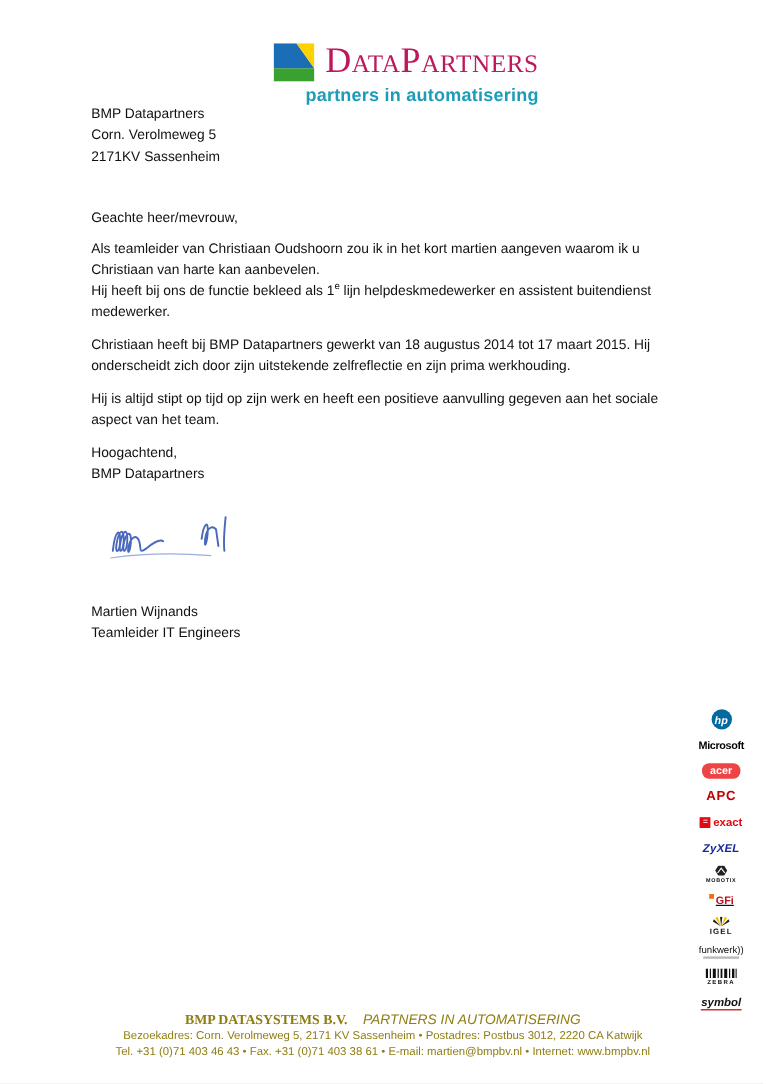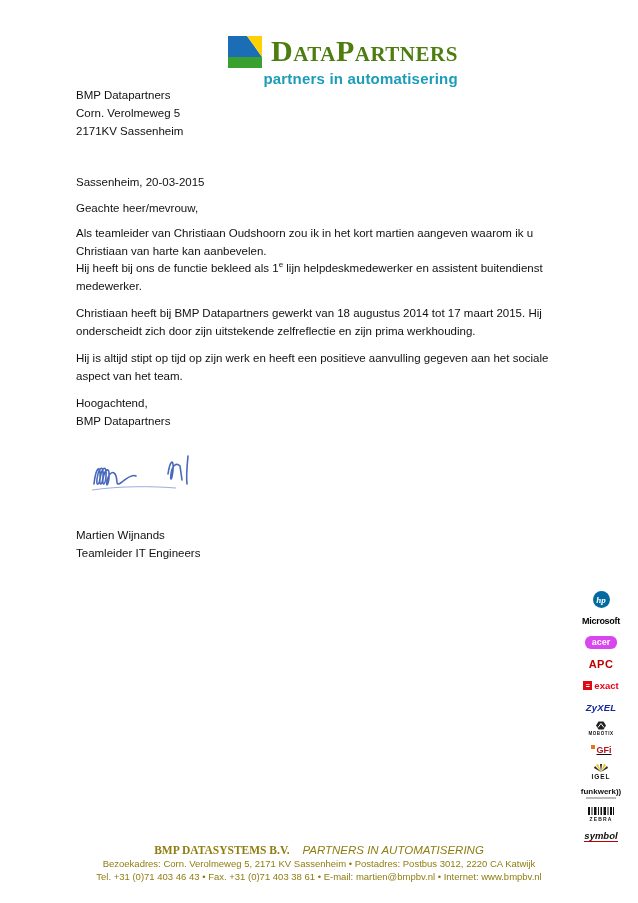--- a/index.html
+++ b/index.html
@@ -12,21 +12,21 @@
   
   .logo-block { position:absolute; top:34px; left:228px; }
   .logo-row { display:flex; align-items:flex-start; gap:9px; }
   .logo-bmp {
     font-family:"Liberation Serif", serif; font-weight:600;
     font-size:31px; letter-spacing:2px; color:#1f3864; line-height:34px;
   }
   .logo-square { display:inline-block; margin-top:2px; }
   .logo-name {
     font-family:"Liberation Serif", serif; font-variant:small-caps;
-    font-weight:700; font-size:30px; color:#4d7c0f; line-height:34px;
+    font-weight:400; font-size:30px; color:#be185d; line-height:34px;
     letter-spacing:0.5px;
   }
   .logo-tagline {
     text-align:right; font-size:15px; font-weight:700; color:#1b9cb8;
     margin-top:-2px; letter-spacing:0.2px;
   }
 
   
   .sender { position:absolute; top:86px; left:76px; font-size:11.5px; line-height:18px; }
   .letter-body { position:absolute; top:174px; left:76px; width:497px; font-size:11.5px; line-height:17.5px; }
@@ -40,38 +40,38 @@
   .signature-block { height:96px; position:relative; }
   .signature-block svg { position:absolute; left:12px; top:16px; }
   .signer-name, .signer-title { line-height:18px; }
 
   
   .partner-col { position:absolute; top:590px; right:10px; width:54px; }
   .plogo { height:19.5px; margin-bottom:2px; display:flex; flex-direction:column; align-items:center; justify-content:center; }
   .hp-circle {
     width:17px; height:17px; border-radius:50%; background:#0369a1;
     color:#fff; font-weight:700; font-style:italic; font-size:9px;
-    display:flex; align-items:center; justify-content:center;font-family:Liberation Serif, serif;
+    display:flex; align-items:center; justify-content:center;
   }
   .ms-text { font-size:9px; font-weight:700; color:#000; letter-spacing:-0.3px; }
   .acer-box {
-    background:#d946ef; color:#fff; font-weight:700; font-size:9px;
+    background:#ef4444; color:#fff; font-weight:700; font-size:9px;
     border-radius:6px; padding:1px 7px 2px 7px; line-height:10px;
   }
   .apc-text { color:#c00000; font-weight:700; font-size:11px; letter-spacing:0.5px; }
   .exact-row { display:flex; align-items:center; gap:2px; }
   .exact-sq { width:9px; height:9px; background:#e30613; color:#fff; font-size:7px; font-weight:700; display:flex; align-items:center; justify-content:center; }
   .exact-text { color:#e30613; font-weight:700; font-size:9.5px; }
   .zyxel-text { color:#14279e; font-weight:700; font-style:italic; font-size:9.5px; letter-spacing:0.2px; }
   .mobotix-text { font-size:4.5px; font-weight:700; letter-spacing:0.6px; color:#111; margin-top:1px; }
   .gfi-row { display:flex; align-items:flex-start; gap:2px;text-decoration:underline; }
   .gfi-sq { width:4px; height:4px; background:#e87511; }
   .gfi-text { color:#b5121b; font-weight:700; font-size:9px; }
   .igel-text { font-size:6.5px; font-weight:700; letter-spacing:1px; color:#111; margin-top:1px; }
-  .funkwerk-text { font-size:8px; font-weight:700; color:#111; }
+  .funkwerk-text { font-size:8px; font-weight:400; color:#111; }
   .funkwerk-bar { width:30px; height:2px; background:#bbb; margin-top:1px; }
   .zebra-text { font-size:5px; font-weight:700; letter-spacing:1.2px; color:#111; margin-top:1px; }
   .symbol-text { font-size:9.5px; font-weight:700; font-style:italic; color:#111; border-bottom:1.5px solid #c00000; line-height:10px; }
 
   
   .footer { position:absolute; top:843px; left:0; right:0; text-align:center; color:#8f7d12; }
   .footer-line1 { font-size:11.5px; line-height:14px; }
   .footer-company { font-family:"Liberation Serif", serif; font-weight:700; }
   .footer-tagline { font-style:italic; }
   .footer-line2, .footer-line3 { font-size:9.5px; line-height:13px; }
@@ -95,21 +95,20 @@
     <div class="logo-tagline">partners in automatisering</div>
   </div>
 
   <div class="sender">
     <div>BMP Datapartners</div>
     <div>Corn. Verolmeweg 5</div>
     <div>2171KV Sassenheim</div>
   </div>
 
   <div class="letter-body">
-    <div class="date-line">Sassenheim, 20-03-2015</div>
     <div class="salutation">Geachte heer/mevrouw,</div>
 
     <p class="para"><span>Als teamleider van Christiaan Oudshoorn zou ik in het kort martien aangeven waarom ik u Christiaan van harte kan aanbevelen.</span><br>
       <span>Hij heeft bij ons de functie bekleed als 1</span><sup>e</sup><span> lijn helpdeskmedewerker en assistent buitendienst medewerker.</span></p>
 
     <p class="para">Christiaan heeft bij BMP Datapartners gewerkt van 18 augustus 2014 tot 17 maart 2015. Hij onderscheidt zich door zijn uitstekende zelfreflectie en zijn prima werkhouding.</p>
     <p class="para">Hij is altijd stipt op tijd op zijn werk en heeft een positieve aanvulling gegeven aan het sociale aspect van het team.</p>
 
     <div class="closing">Hoogachtend,</div>
     <div class="closing-company">BMP Datapartners</div>

